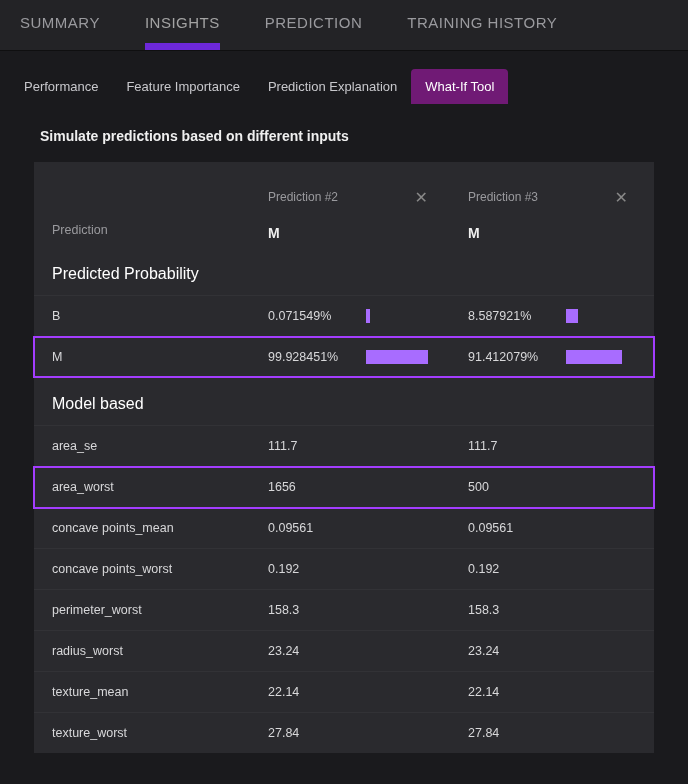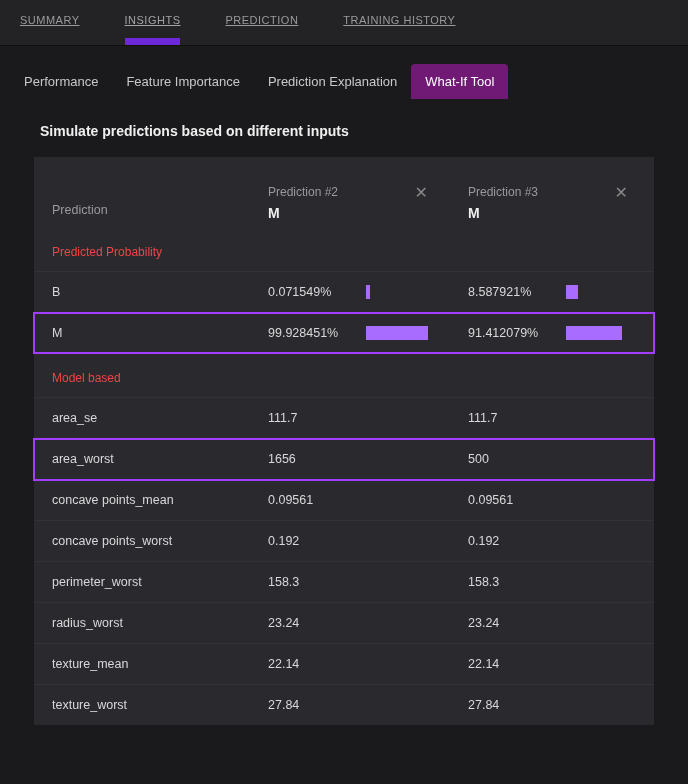--- a/index.html
+++ b/index.html
@@ -15,26 +15,25 @@
   .top-tabs {
     display: flex;
     background: #232326;
     padding: 0 20px;
     gap: 45px;
     border-bottom: 1px solid #0f0f10;
   }
   .top-tab {
     padding: 14px 0 12px 0;
     color: #9a9a9e;
-    font-size: 11px;
+    font-size: 15px;
     letter-spacing: 0.5px;
     cursor: pointer;
     border-bottom: 2px solid transparent;
     font-weight: 400;
-    text-decoration: underline;
   }
   .top-tab.active {
     color: #a3a3a3;
     border-bottom: 7px solid #6d28d9;
     font-weight: 500;
   }
   .sub-tabs {
     display: flex;
     padding: 18px 10px 0 10px;
     gap: 0;
@@ -72,32 +71,32 @@
     color: #9a9a9e;
     vertical-align: middle;
   }
   td.label { width: 220px; padding-left: 18px; }
   td.val { width: 200px; }
   .pred-head {
     position: relative;
     padding-top: 18px;
     padding-bottom: 6px;
   }
-  .pred-num { color: #9a9a9e; font-size: 12px; display:block; margin-bottom:6px;}
+  .pred-num { color: #9a9a9e; font-size: 12px; display:block; margin-bottom:21px;}
   .pred-class { color: #efefef; font-weight:600; font-size:14px; }
   .close-x {
     position: absolute;
     right: 26px;
     top: 18px;
     color: #888;
     font-size: 16px;
     cursor: pointer;
     line-height: 1;
   }
-  tr.section-row td { color: #ef4444; font-size:12px; padding-top:18px; padding-bottom:12px;}
+  tr.section-row td { color: #ffffff; font-size:16px; padding-top:18px; padding-bottom:12px;}
   tr.data-row td { color: #d8d8da; font-weight:500; }
   tr.data-row { border-top: 1px solid rgba(255,255,255,0.04); }
   tr.hl { outline: 2px solid #a33dff; outline-offset: -1px; }
   .prob-cell { display:flex; align-items:center; gap:26px; }
   .prob-txt { color:#d8d8da; font-weight:500; min-width:72px; font-size:12.5px;}
   .bar {
     height: 14px;
     background: #a86cff;
   }
   .bar.small { width: 4px; }

